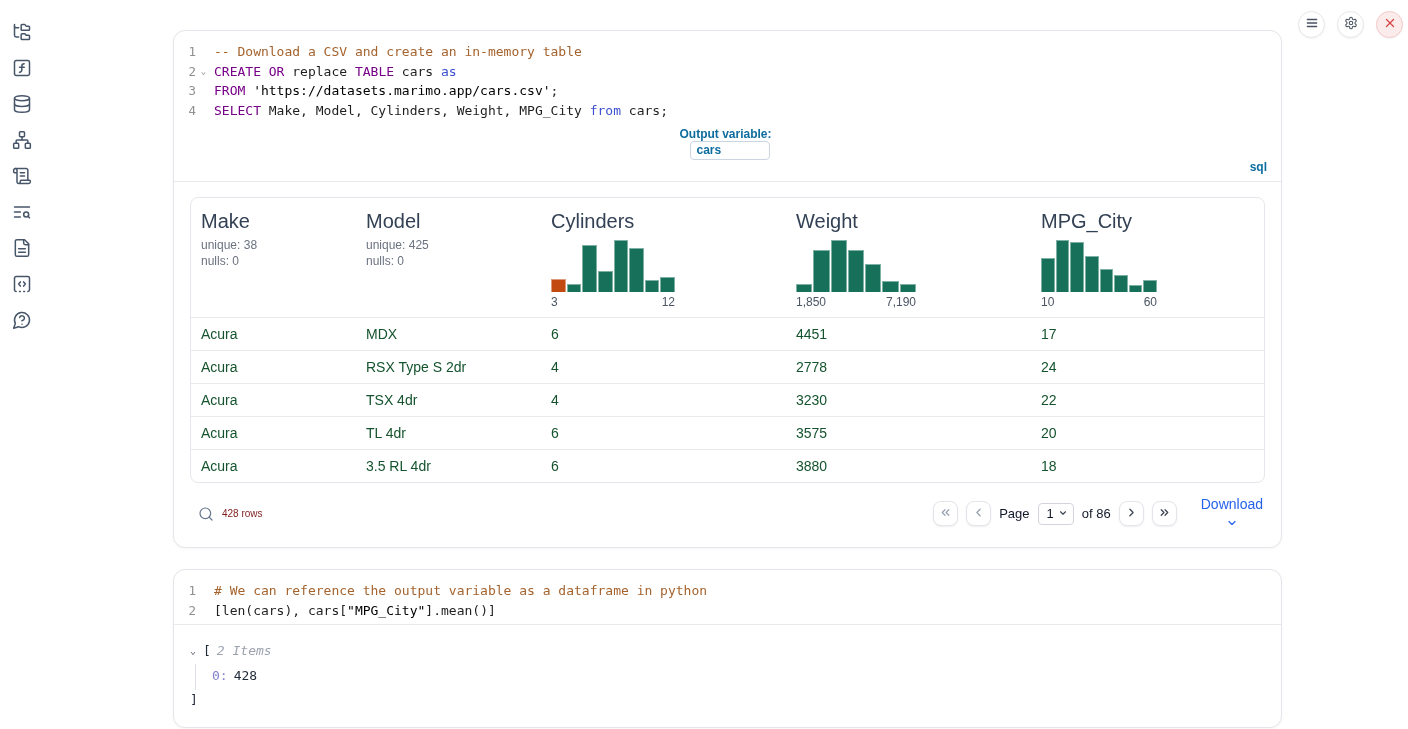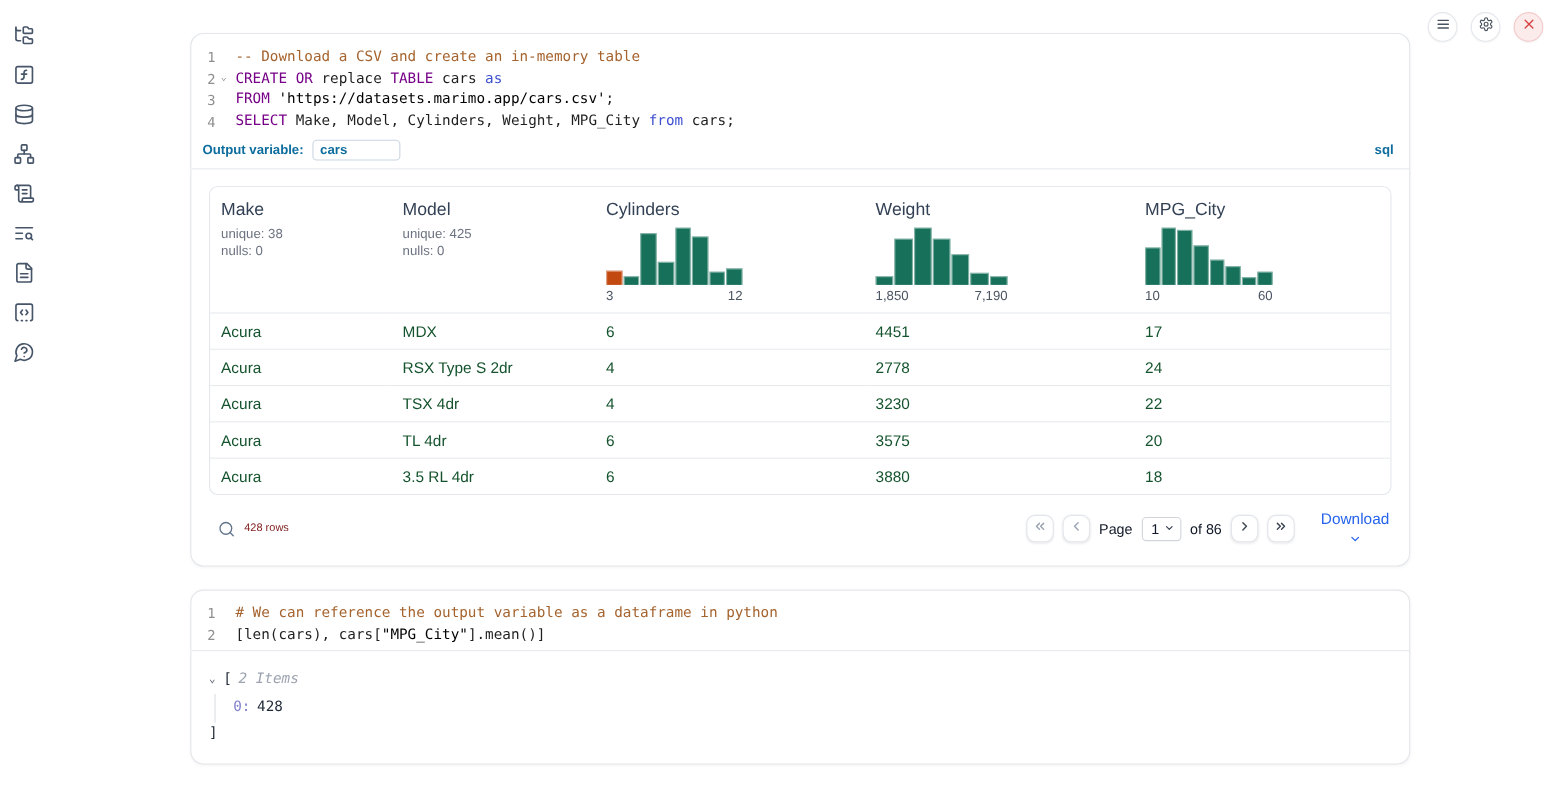--- a/index.html
+++ b/index.html
@@ -35,36 +35,36 @@
     user-select:none; }
   .fold { width:15px; flex:none; text-align:center; font-size:9px; color:#8a8a8a;
     line-height:19.7px; }
   .code-text { padding-left:3px; color:#1f1f1f; }
   .tok-kw { color:#770088; }
   .tok-kw2 { color:#3b4fd0; }
   .tok-str { color:#000000; }
   .tok-comment { color:#a5632e; }
   .tok-plain { color:#1f1f1f; }
 
-  .outvar-row { display:flex; align-items:center; padding:2px 14px 7px 10px; }
+  .outvar-row { display:flex; align-items:center; padding:2px 14px 7px 10px;flex-direction:column; }
   .outvar-label { font-size:12px; font-weight:bold; color:#0e6d9e; }
   .outvar-input { margin-left:8px; width:80px; height:19px; border:1px solid #cbd5e1;
     border-radius:4px; font-size:12px; font-weight:bold; color:#0e6d9e; padding:0 6px;
     font-family:"Liberation Sans", sans-serif; outline:none; }
   .lang-badge { margin-left:auto; font-size:12px; font-weight:bold; color:#0e6d9e; cursor:pointer; }
 
   .cell-divider { border-top:1px solid #e7e9ed; }
 
   
   .output-area { padding:15px 16px 13px 16px; }
   .data-table { width:100%; border:1px solid #e4e7ec; border-radius:8px; border-spacing:0;
     border-collapse:separate; overflow:hidden; }
   .data-table th { text-align:left; vertical-align:top; padding:12px 10px 8px 10px;
     font-weight:normal; cursor:pointer; }
-  .col-title { font-size:16px; color:#334155; }
+  .col-title { font-size:20px; color:#334155; }
   .col-stats { margin-top:4px; font-size:12px; color:#6b7280; line-height:16.5px; }
   .hist { display:flex; align-items:flex-end; gap:1px; height:52px; margin-top:7px; }
   .hist .bar { flex:1; background:#16705a; border:1px solid rgba(255,255,255,.45); border-bottom:none; }
   .hist .bar.hl { background:#c2490f; }
   .hist-labels { display:flex; justify-content:space-between; font-size:12px;
     color:#4b5563; margin-top:3px; }
   .data-table td { height:33px; padding:0 10px; font-size:14px; color:#14532d;
     border-top:1px solid #e8eaee;margin-top:44px; }
 
   

